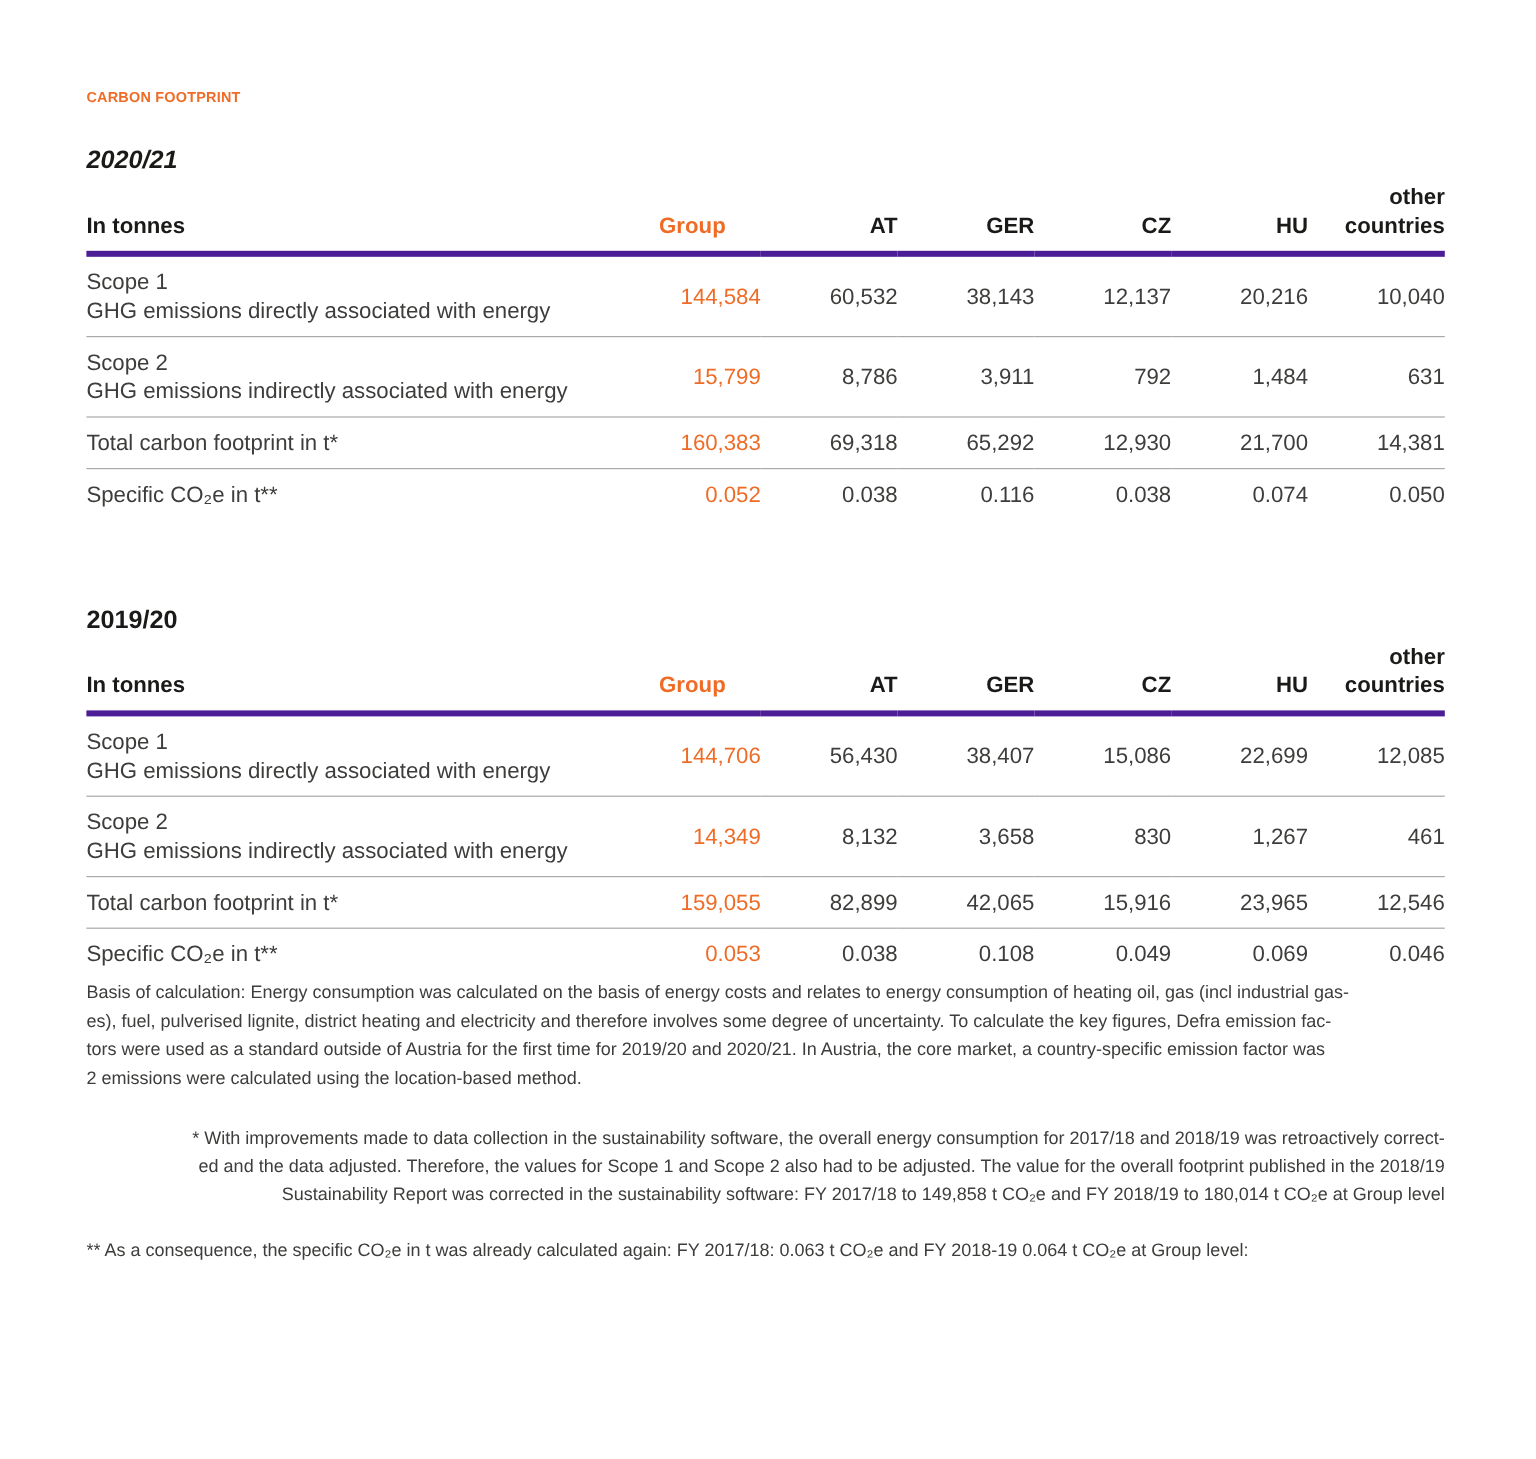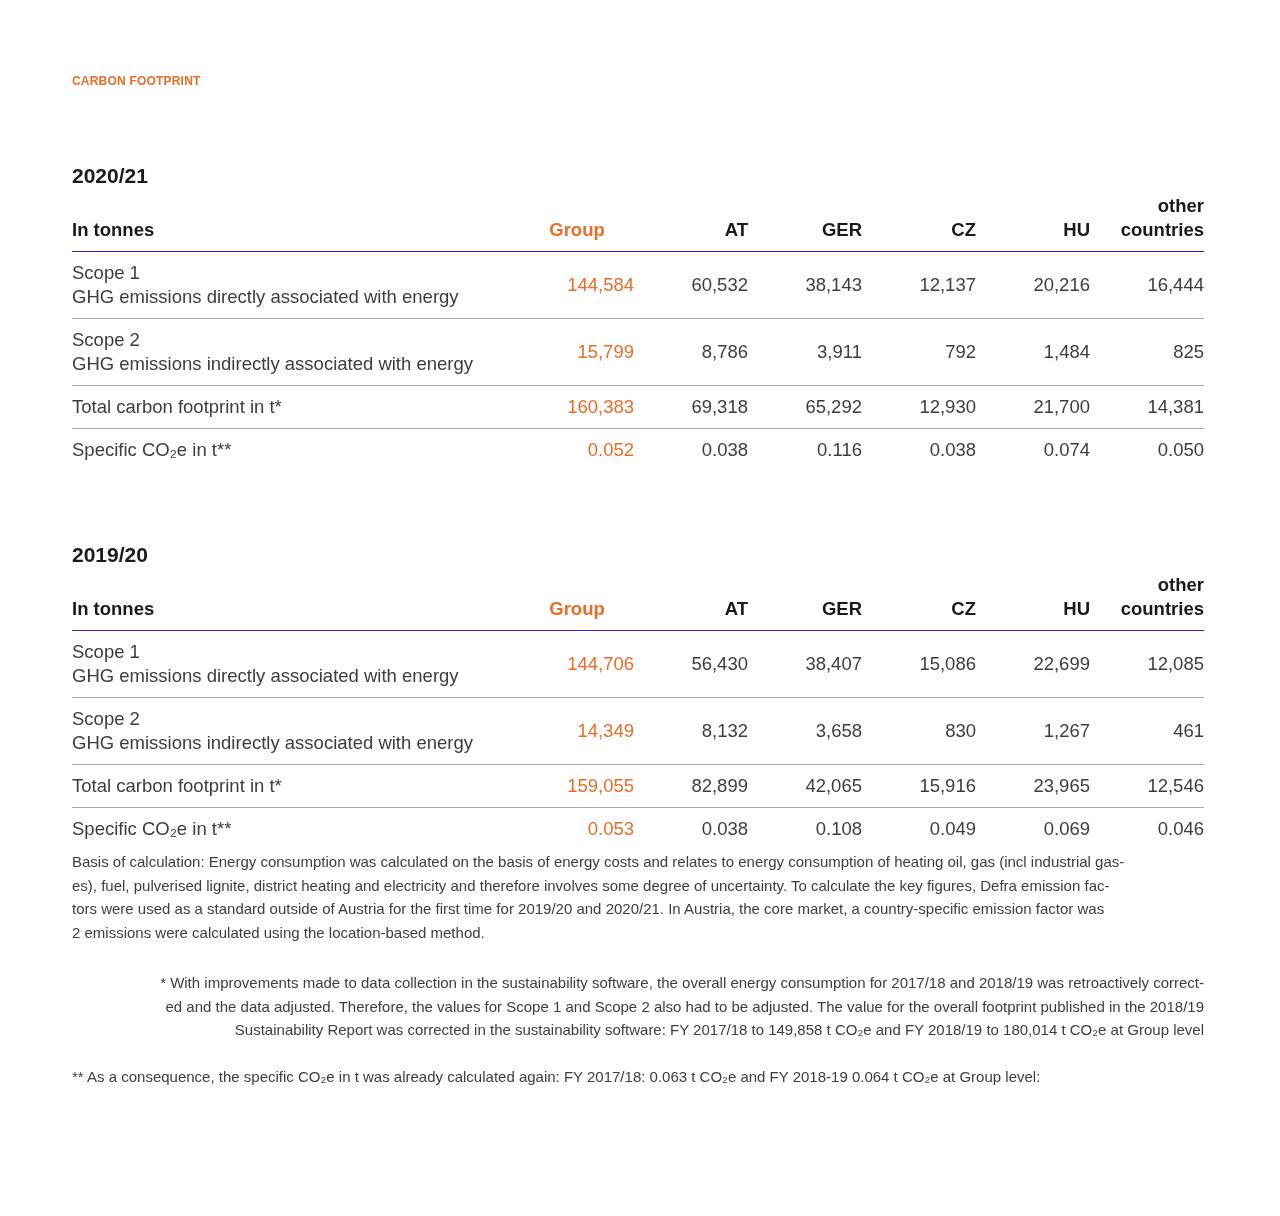--- a/index.html
+++ b/index.html
@@ -14,35 +14,35 @@
   .content { margin-left: 72px; width: 1132px; padding-top: 70px; }
 
   .page-title {
     font-size: 12px; font-weight: bold; letter-spacing: 0.2px;
     color: var(--accent); line-height: 22px;
   }
 
   .year-heading {
     font-size: 21px; font-weight: bold; color: #1a1a18; line-height: 24px;
   }
-  .year-heading.first { margin-top: 72px; }
+  .year-heading.first { margin-top: 30px; font-style: italic; }
   .year-heading.second { margin-top: 72px; }
 
   .tbl {
     display: table; table-layout: fixed; width: 1132px;
     border-collapse: collapse; margin-top: 0;
     font-size: 18.5px; line-height: 24px;
   }
   .row { display: table-row; }
   .cell { display: table-cell; }
   .cell.label { width: 448px; }
   .cell.num { text-align: right; }
   .row.head .cell {
     vertical-align: bottom; padding: 6px 0 9px 0;
-    border-bottom: 1px solid #4c1d95;
+    border-bottom: 5px solid #4c1d95;
     font-weight: bold; color: #1a1a18;
   }
   .row.head .cell.group { color: var(--accent); text-align: center; }
   .row.head .cell.wrap { white-space: pre-line; }
   .row.body .cell { vertical-align: middle; padding: 9px 0; }
   .row.body.mid .cell { border-bottom: 1px solid #a9a9a9; }
   .cell.group { color: var(--accent); }
 
   .footnotes { font-size: 15px; line-height: 23.5px; color: #3d3d3b; }
   .fn-para.p2 { margin-top: 27px; text-align: right; }
@@ -70,33 +70,33 @@
     <div class="row body mid">
       <div class="cell label">
         <div>Scope 1</div>
         <div>GHG emissions directly associated with energy</div>
       </div>
       <div class="cell num group">144,584</div>
       <div class="cell num">60,532</div>
       <div class="cell num">38,143</div>
       <div class="cell num">12,137</div>
       <div class="cell num">20,216</div>
-      <div class="cell num">16,444</div>
+      <div class="cell num">10,040</div>
     </div>
     <div class="row body mid">
       <div class="cell label">
         <div>Scope 2</div>
         <div>GHG emissions indirectly associated with energy</div>
       </div>
       <div class="cell num group">15,799</div>
       <div class="cell num">8,786</div>
       <div class="cell num">3,911</div>
       <div class="cell num">792</div>
       <div class="cell num">1,484</div>
-      <div class="cell num">825</div>
+      <div class="cell num">631</div>
     </div>
     <div class="row body mid">
       <div class="cell label">Total carbon footprint in t*</div>
       <div class="cell num group">160,383</div>
       <div class="cell num">69,318</div>
       <div class="cell num">65,292</div>
       <div class="cell num">12,930</div>
       <div class="cell num">21,700</div>
       <div class="cell num">14,381</div>
     </div>

